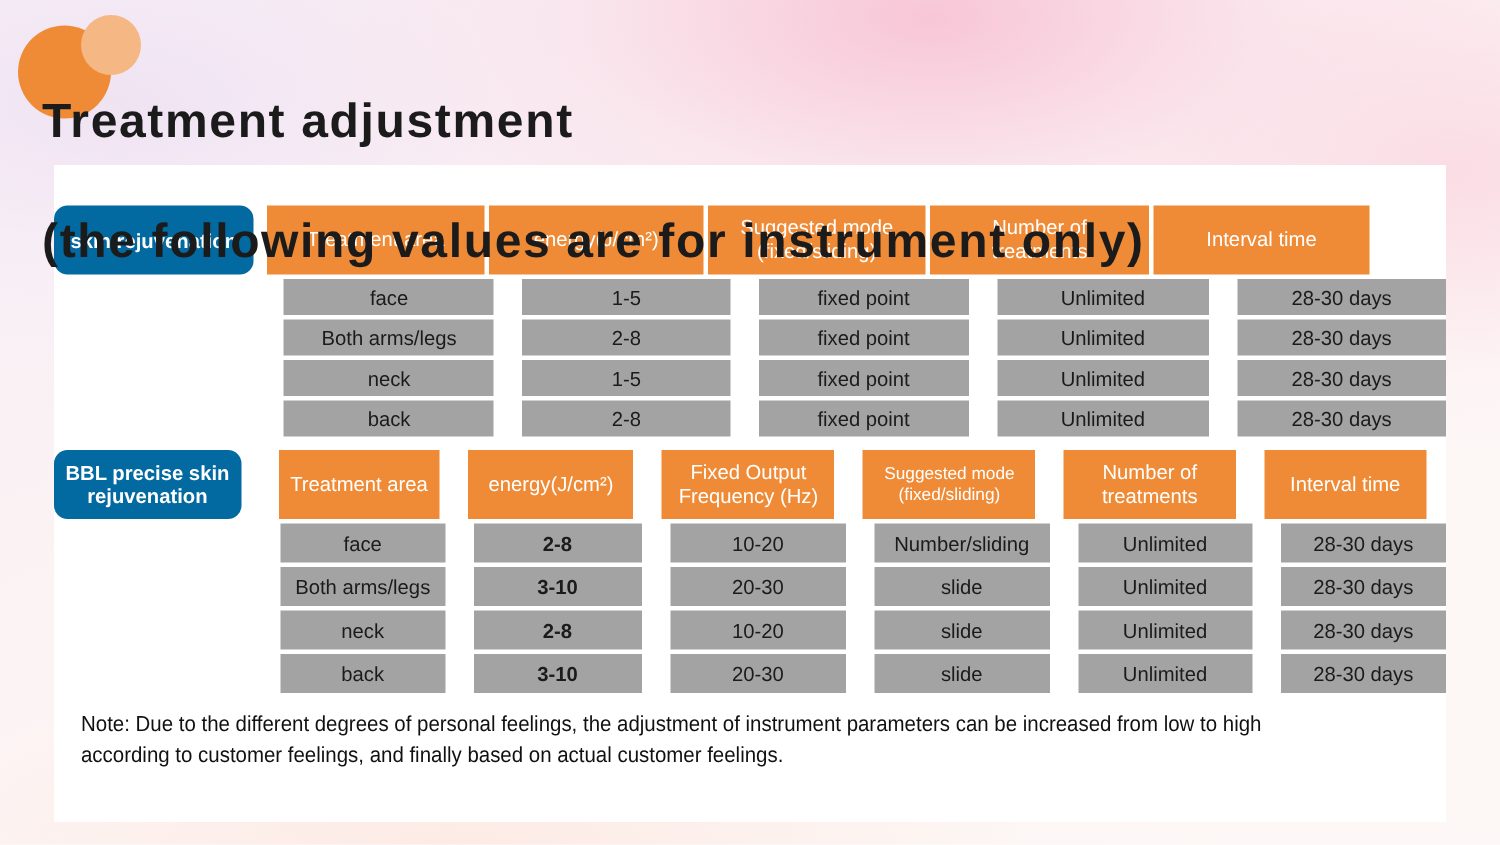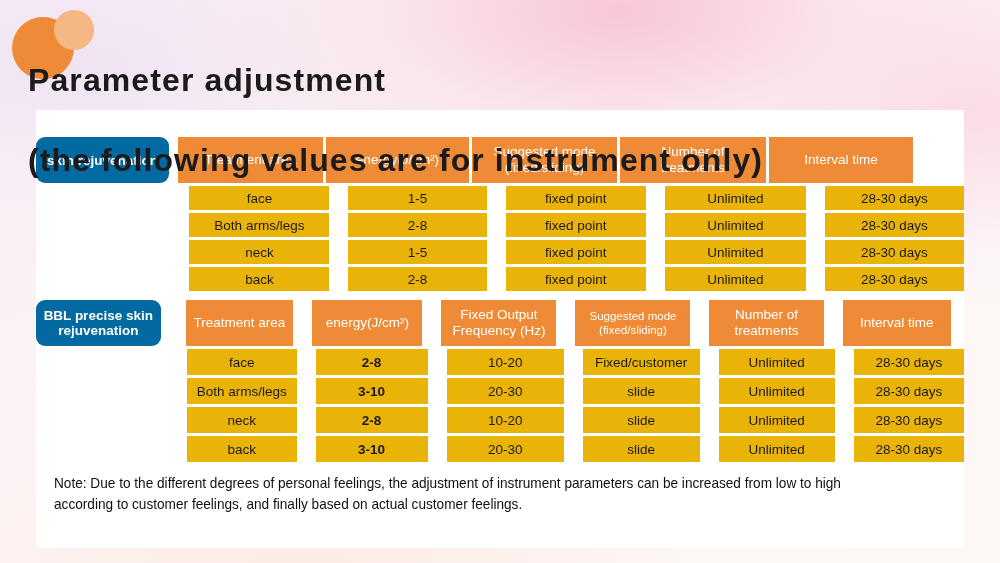--- a/index.html
+++ b/index.html
@@ -123,21 +123,21 @@
 
   .trow {
     display: flex;
     align-items: stretch;
     height: 24px;
     margin-top: 3px;
   }
   .spacer { margin-right: 9px; background: transparent; }
 
   .td {
-    background: #eab308;
+    background: #a3a3a3;
     color: #1b1b1b;
     font-size: 13.5px;
     display: flex;
     align-items: center;
     justify-content: center;
     text-align: center;
     margin-right: 3px;
     box-sizing: border-box;
     padding: 0 3px;
     margin-left: 16px;
@@ -161,21 +161,21 @@
 </style>
 </head>
 <body>
 
 <div id="slide">
 
   <div class="circle-big"></div>
   <div class="circle-small"></div>
 
   <div class="title">
-    <div>Parameter adjustment</div>
+    <div>Treatment adjustment</div>
     <div>(the following values are for instrument only)</div>
   </div>
 
   <div class="card">
 
     <div class="table-block" id="table1">
       <div class="thead">
         <div class="pill" style="width:133px;">skin rejuvenation</div>
         <div class="th" style="width:145px;">Treatment area</div>
         <div class="th" style="width:143px;">energy(J/cm²)</div>
@@ -236,21 +236,21 @@
         <div class="th" style="width:122px;">Number of
 treatments</div>
         <div class="th" style="width:116px;">Interval time</div>
       </div>
 
       <div class="trow" style="height:26px;">
         <div class="spacer" style="width:133px;"></div>
         <div class="td" style="width:115px;">face</div>
         <div class="td bold" style="width:118px;">2-8</div>
         <div class="td" style="width:123px;">10-20</div>
-        <div class="td" style="width:123px;">Fixed/customer</div>
+        <div class="td" style="width:123px;">Number/sliding</div>
         <div class="td" style="width:122px;">Unlimited</div>
         <div class="td" style="width:116px;">28-30 days</div>
       </div>
 
       <div class="trow" style="height:26px;">
         <div class="spacer" style="width:133px;"></div>
         <div class="td" style="width:115px;">Both arms/legs</div>
         <div class="td bold" style="width:118px;">3-10</div>
         <div class="td" style="width:123px;">20-30</div>
         <div class="td" style="width:123px;">slide</div>

